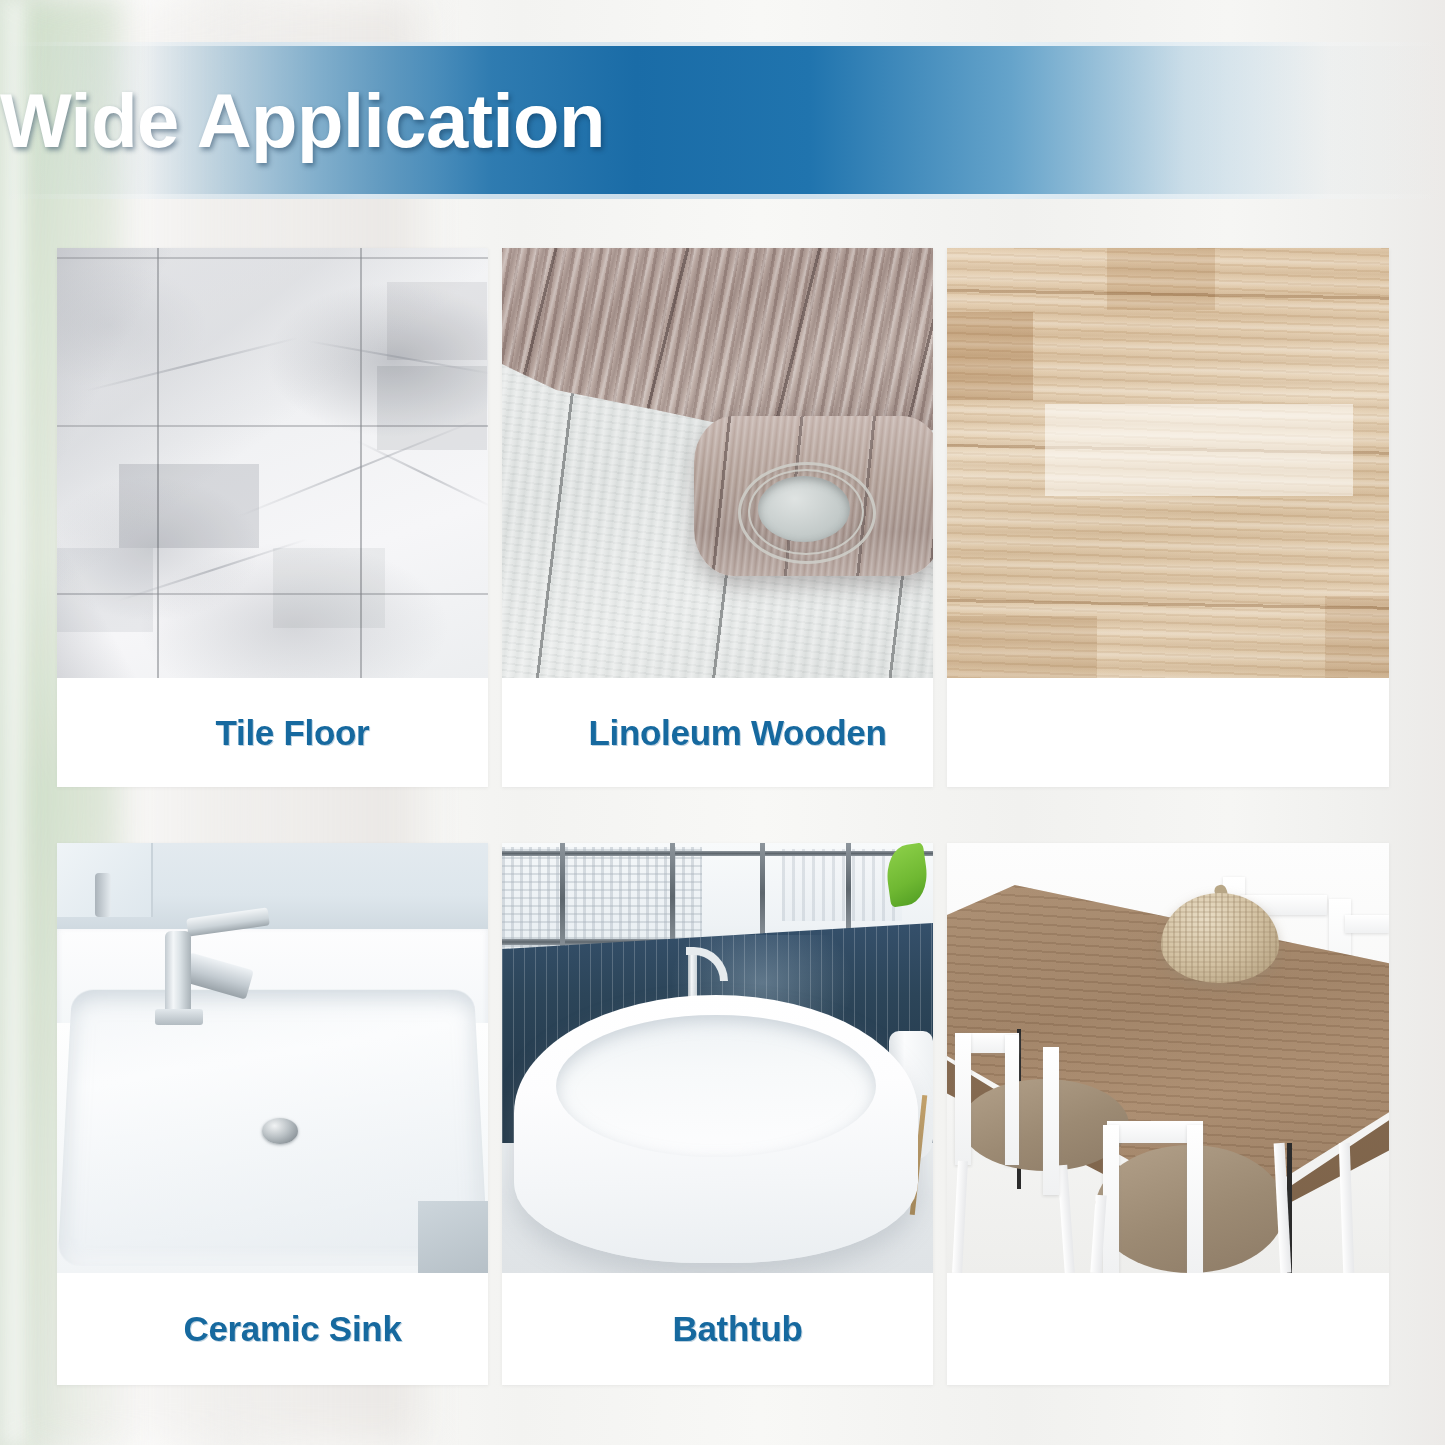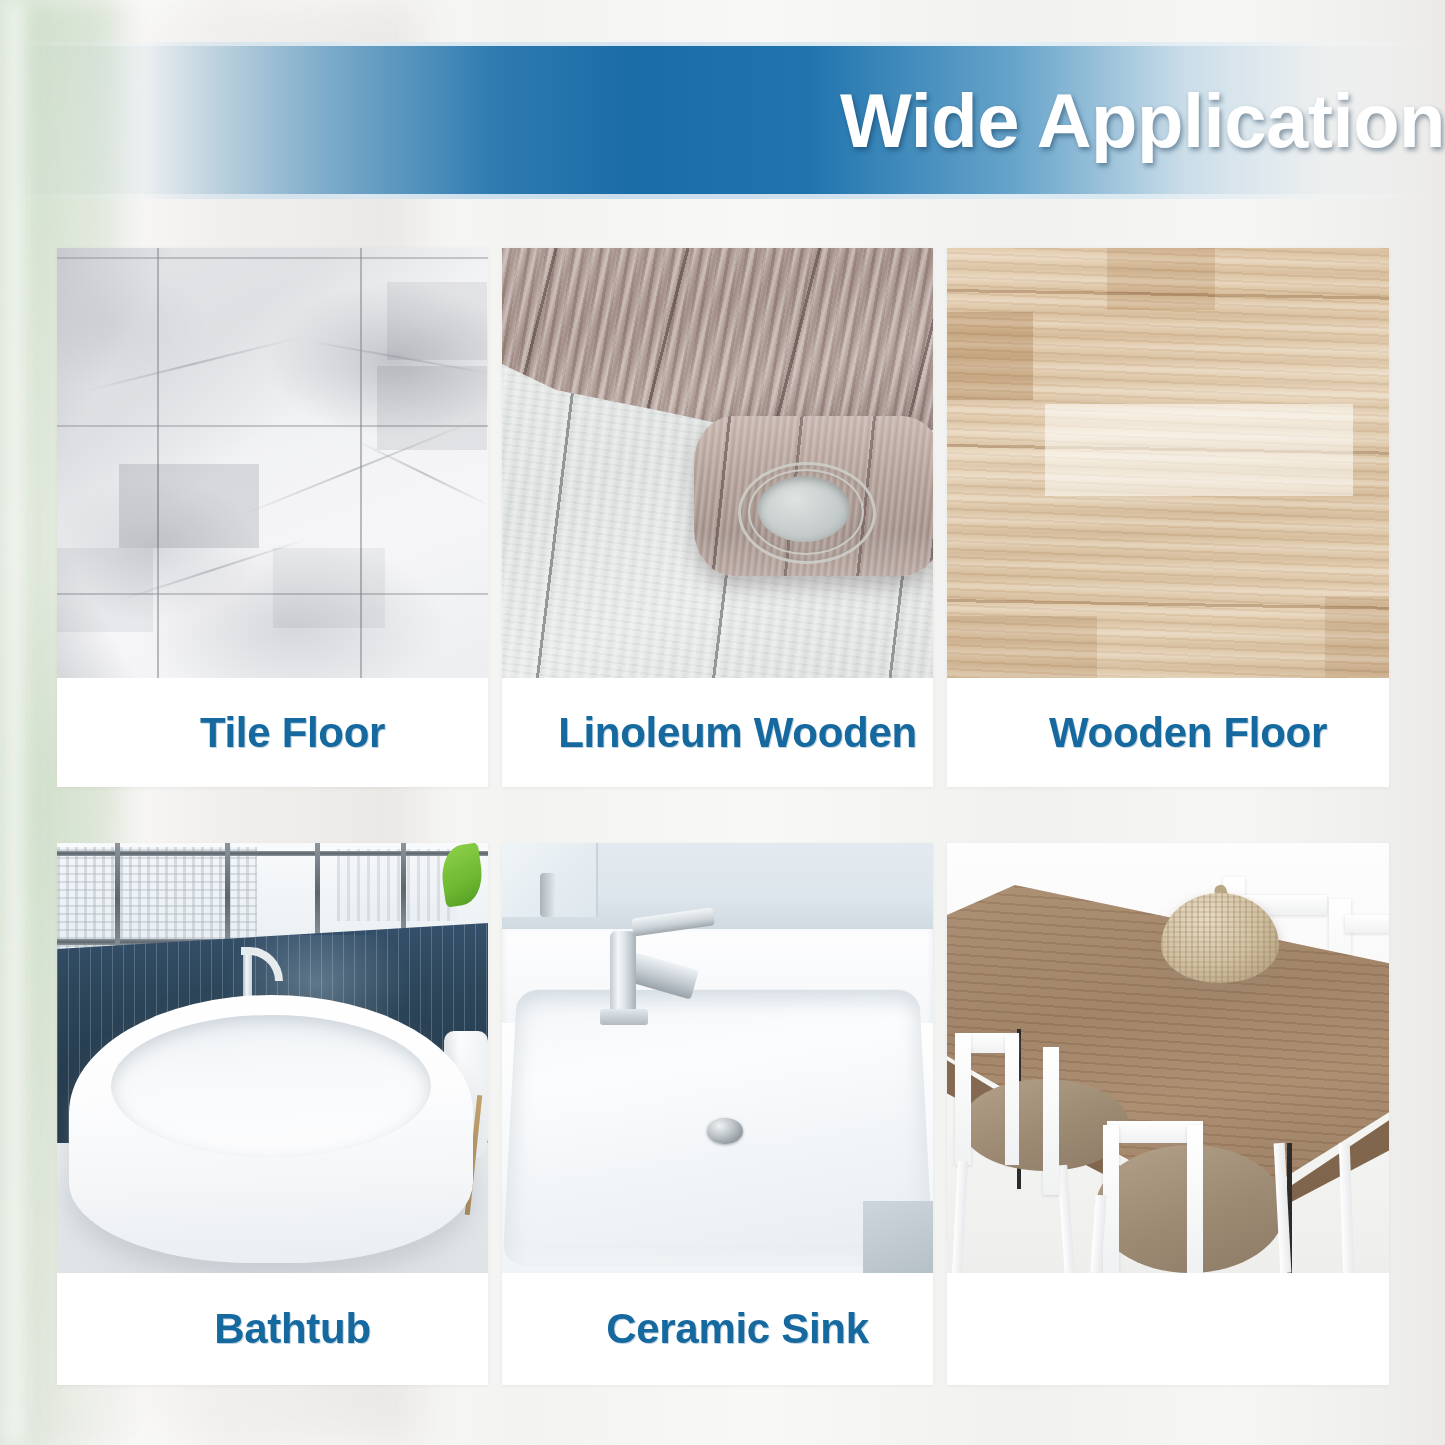--- a/index.html
+++ b/index.html
@@ -80,22 +80,21 @@
   }
   #banner::after {
     content: "";
     position: absolute; left: 0; bottom: 0; width: 100%; height: 5px;
     background: linear-gradient(90deg, rgba(255,255,255,0) 0%, rgba(255,255,255,.75) 25%, rgba(255,255,255,.8) 70%, rgba(255,255,255,0) 100%);
   }
   #banner-title {
     position: absolute;
     left: 0; right: 0; top: 50%;
     transform: translateY(-50%);
-    text-align: right;
-    padding-left: 10px;
+    text-align: left;
     color: #ffffff;
     font-family: "Liberation Sans", sans-serif;
     font-weight: 700;
     font-size: 76px;
     letter-spacing: -0.5px;
     line-height: 1;
     text-shadow: 2px 3px 5px rgba(10,45,75,.45);
     white-space: nowrap;
   }
 
@@ -122,21 +121,21 @@
     overflow: hidden;
   }
   .card-label {
     height: 109px;
     display: flex;
     align-items: center;
     justify-content: center;
     color: #16699f;
     font-family: "Liberation Sans", sans-serif;
     font-weight: 700;
-    font-size: 42px;
+    font-size: 35px;
     letter-spacing: -0.3px;
     text-shadow: 1px 1px 0 rgba(18,90,140,.28);
     white-space: nowrap;
     padding-left: 40px;
   }
   .card.row2 .card-media { height: 430px; }
   .card.row2 .card-label { height: 112px; }
 
   
   .tile-floor {
@@ -518,21 +517,39 @@
     </div>
 
     <div class="card">
       <div class="card-media wood-floor">
         <div class="wood-plank" style="left:0px;   top:64px;  width:86px;  height:88px; background:rgba(176,132,84,.28);"></div>
         <div class="wood-plank" style="left:160px; top:0px;   width:108px; height:62px; background:rgba(186,144,96,.20);"></div>
         <div class="wood-plank light" style="left:98px;  top:156px; width:308px; height:92px; background:rgba(255,250,240,.55);"></div>
         <div class="wood-plank" style="left:0px;   top:368px; width:150px; height:62px; background:rgba(180,138,90,.18);"></div>
         <div class="wood-plank" style="left:378px; top:348px; width:64px;  height:82px; background:rgba(176,132,84,.16);"></div>
       </div>
-      <div class="card-label">Wooden Floor</div>
+    </div>
+
+    <div class="card row2">
+      <div class="card-media sink-scene">
+        <div class="sink-mirror">
+          <div class="sink-mirror-glass"></div>
+          <div class="faucet-mirror"></div>
+        </div>
+        <div class="sink-counter-back"></div>
+        <div class="sink-counter"></div>
+        <div class="sink-basin"></div>
+        <div class="sink-drain"></div>
+        <div class="faucet-handle"></div>
+        <div class="faucet-spout"></div>
+        <div class="faucet-body"></div>
+        <div class="faucet-base"></div>
+        <div class="sink-cab"></div>
+      </div>
+      <div class="card-label">Ceramic Sink</div>
     </div>
 
     <div class="card row2">
       <div class="card-media tub-scene">
         <div class="tub-windows"></div>
         <div class="tub-city"></div>
         <div class="tub-city2"></div>
         <div class="win-frame" style="left:0;    top:8px;  width:100%; height:5px;"></div>
         <div class="win-frame" style="left:0;    top:96px; width:100%; height:6px;"></div>
         <div class="win-frame" style="left:58px; top:0;    width:5px;  height:112px;"></div>
@@ -548,39 +565,20 @@
         <div class="tub-faucet-arc"></div>
         <div class="tub-faucet"></div>
         <div class="tub-body">
           <div class="tub-inner"></div>
         </div>
       </div>
       <div class="card-label">Bathtub</div>
     </div>
 
     <div class="card row2">
-      <div class="card-media sink-scene">
-        <div class="sink-mirror">
-          <div class="sink-mirror-glass"></div>
-          <div class="faucet-mirror"></div>
-        </div>
-        <div class="sink-counter-back"></div>
-        <div class="sink-counter"></div>
-        <div class="sink-basin"></div>
-        <div class="sink-drain"></div>
-        <div class="faucet-handle"></div>
-        <div class="faucet-spout"></div>
-        <div class="faucet-body"></div>
-        <div class="faucet-base"></div>
-        <div class="sink-cab"></div>
-      </div>
-      <div class="card-label">Ceramic Sink</div>
-    </div>
-
-    <div class="card row2">
       <div class="card-media table-scene">
 
         <div class="chair-back" style="left:276px; top:34px;  width:22px;  height:126px;"></div>
         <div class="chair-back" style="left:294px; top:52px;  width:86px;  height:20px;"></div>
         <div class="chair-back" style="left:382px; top:56px;  width:22px;  height:112px;"></div>
         <div class="chair-back" style="left:398px; top:72px;  width:44px;  height:18px;"></div>
 
         <div class="table-edge"></div>
         <div class="table-top"></div>
         <div class="table-ball-stem"></div>

